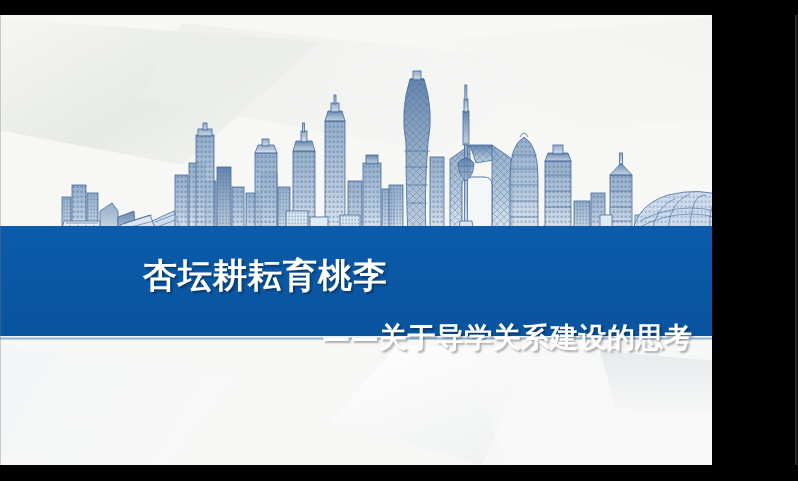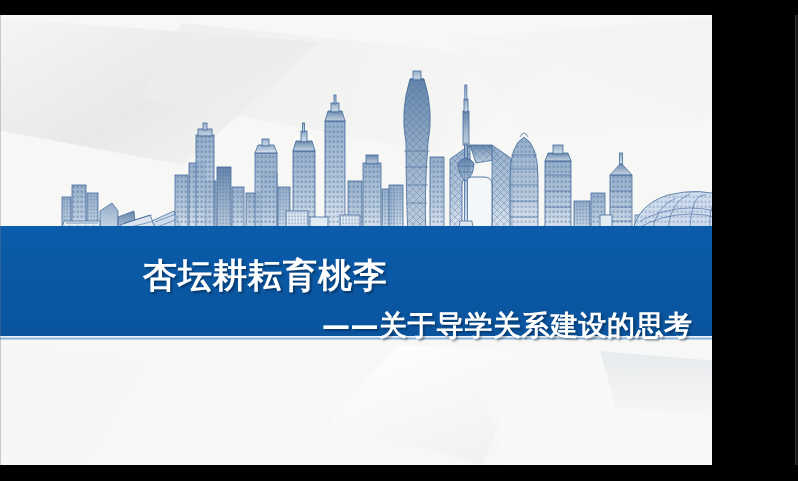--- a/index.html
+++ b/index.html
@@ -140,21 +140,21 @@
     font-weight: bold;
     color: #ffffff;
     letter-spacing: 1px;
     text-shadow: 2px 2px 2px rgba(0,0,0,0.32);
     white-space: nowrap;
     z-index: 12;
   }
   #title-sub {
     position: absolute;
     left: 322px;
-    top: 292px;
+    top: 304px;
     font-size: 28px;
     font-weight: bold;
     color: #ffffff;
     letter-spacing: 0.5px;
     text-shadow: 2px 2px 2px rgba(0,0,0,0.30);
     white-space: nowrap;
     z-index: 12;
   }
 
   

